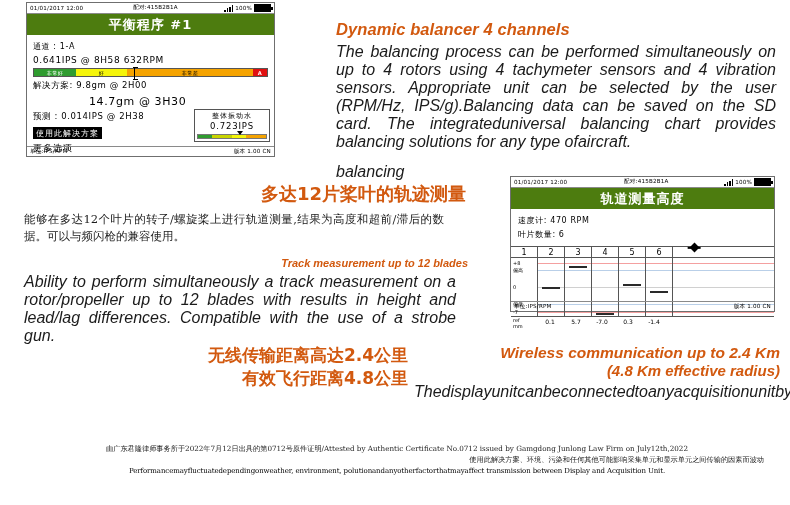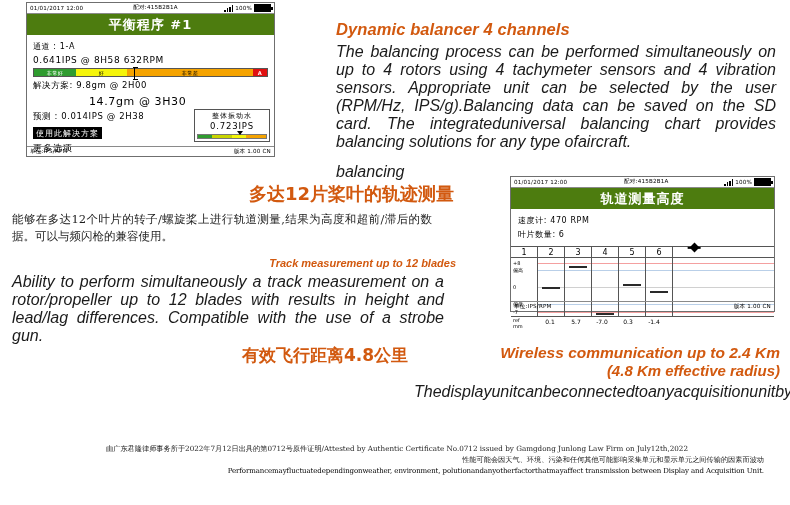--- a/index.html
+++ b/index.html
@@ -383,21 +383,21 @@
     <span>版本 1.00 CN</span>
   </div>
 </div>
 
 <div class="abs" style="left:336px; top:20px; width:444px;">
   <div class="orange-head" style="font-size:16.5px; letter-spacing:0.1px;">Dynamic balancer 4 channels</div>
   <div class="body-en" style="margin-top:4px; width:440px;">The balancing process can be performed simultaneously on up to 4 rotors using 4 tachymeter sensors and 4 vibration sensors. Appropriate unit can be selected by the user (RPM/Hz, IPS/g).Balancing data can be saved on the SD card. The integrateduniversal balancing chart provides balancing solutions for any type ofaircraft.</div>
   <div class="body-en" style="margin-top:12px;">balancing</div>
 </div>
 
-<div class="abs" style="left:12px; top:182px; width:460px;">
+<div class="abs" style="left:24px; top:182px; width:460px;">
   <div class="orange-head-cn" style="font-size:18px; text-align:right; padding-right:18px;">多达12片桨叶的轨迹测量</div>
   <div class="body-cn" style="margin-top:5px; width:420px; line-height:17px;">能够在多达12个叶片的转子/螺旋桨上进行轨道测量,结果为高度和超前/滞后的数据。可以与频闪枪的兼容使用。</div>
   <div class="orange-head" style="font-size:11px; text-align:right; padding-right:16px; margin-top:12px;">Track measurement up to 12 blades</div>
   <div class="body-en" style="margin-top:4px; width:432px;">Ability to perform simultaneously a track measurement on a rotor/propeller up to 12 blades with results in height and lead/lag differences. Compatible with the use of a strobe gun.</div>
 </div>
 
 <div class="device abs" style="left:510px; top:176px; width:265px; height:136px;">
 
   <div class="dev-statusbar">
     <span class="dev-status-date">01/01/2017 12:00</span>
@@ -479,26 +479,27 @@
     <div class="cell">-1.4</div>
   </div>
 
   <div class="dev-footer">
     <span>单位:IPS/RPM</span>
     <span>版本 1.00 CN</span>
   </div>
 </div>
 
 <div class="abs" style="left:24px; top:344px; width:390px;">
+  <div class="orange-head-cn" style="font-size:17px; text-align:right; padding-right:6px;">无线传输距离高达2.4公里</div>
   <div class="orange-head-cn" style="font-size:17px; text-align:right; padding-right:6px;">有效飞行距离4.8公里</div>
 </div>
 
 <div class="abs" style="left:414px; top:344px; width:366px;">
   <div class="orange-head" style="font-size:15.5px; text-align:right;">Wireless communication up to 2.4 Km</div>
   <div class="orange-head" style="font-size:15px; text-align:right;">(4.8 Km effective radius)</div>
   <div class="body-en" style="margin-top:4px; width:360px;">Thedisplayunitcanbeconnectedtoanyacquisitionunitbyscanningthedevicespresentintheperimeter.Thesystemworkswithin2.4Kmrange(Effectiveflightrangeof4.8Km).</div>
 </div>
 
 <div class="abs" style="left:30px; top:443px; width:734px;">
   <div class="legal" style="text-align:center;">由广东君隆律师事务所于2022年7月12日出具的第0712号原件证明/Attested by Authentic Certificate No.0712 issued by Gamgdong Junlong Law Firm on July12th,2022</div>
-  <div class="legal" style="text-align:right;">性能可能会因天气、环境、污染和任何其他可能影响采集单元和显示单元之间传输的因素而波动</div>
-  <div class="legal-en" style="text-align:right; margin-top:2px;">Performancemayfluctuatedependingonweather, environment, polutionandanyotherfactorthatmayaffect transmission between Display and Acquisition Unit.</div>
+  <div class="legal" style="text-align:right;">使用此解决方案、环境、污染和任何其他可能影响采集单元和显示单元之间传输的因素而波动</div>
+  <div class="legal-en" style="text-align:center; margin-top:2px;">Performancemayfluctuatedependingonweather, environment, polutionandanyotherfactorthatmayaffect transmission between Display and Acquisition Unit.</div>
 </div>
 
 </body></html>

